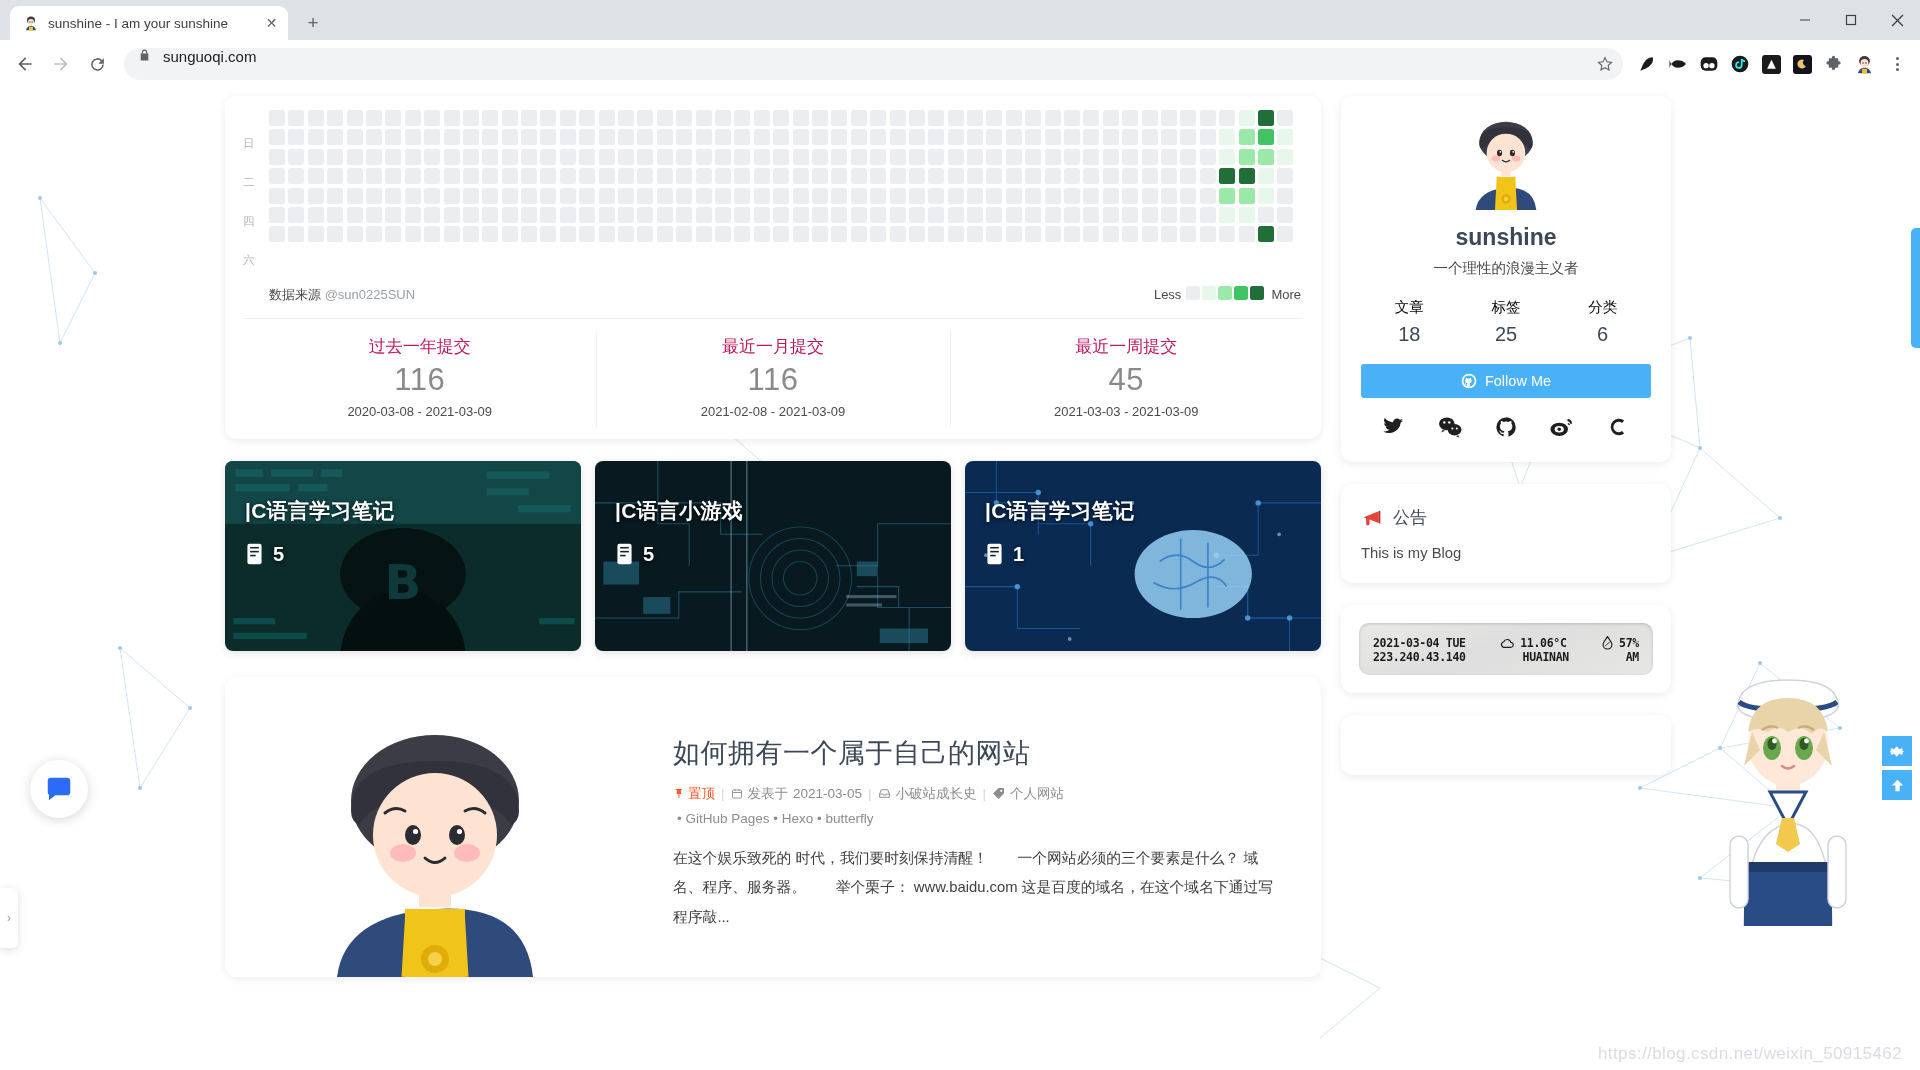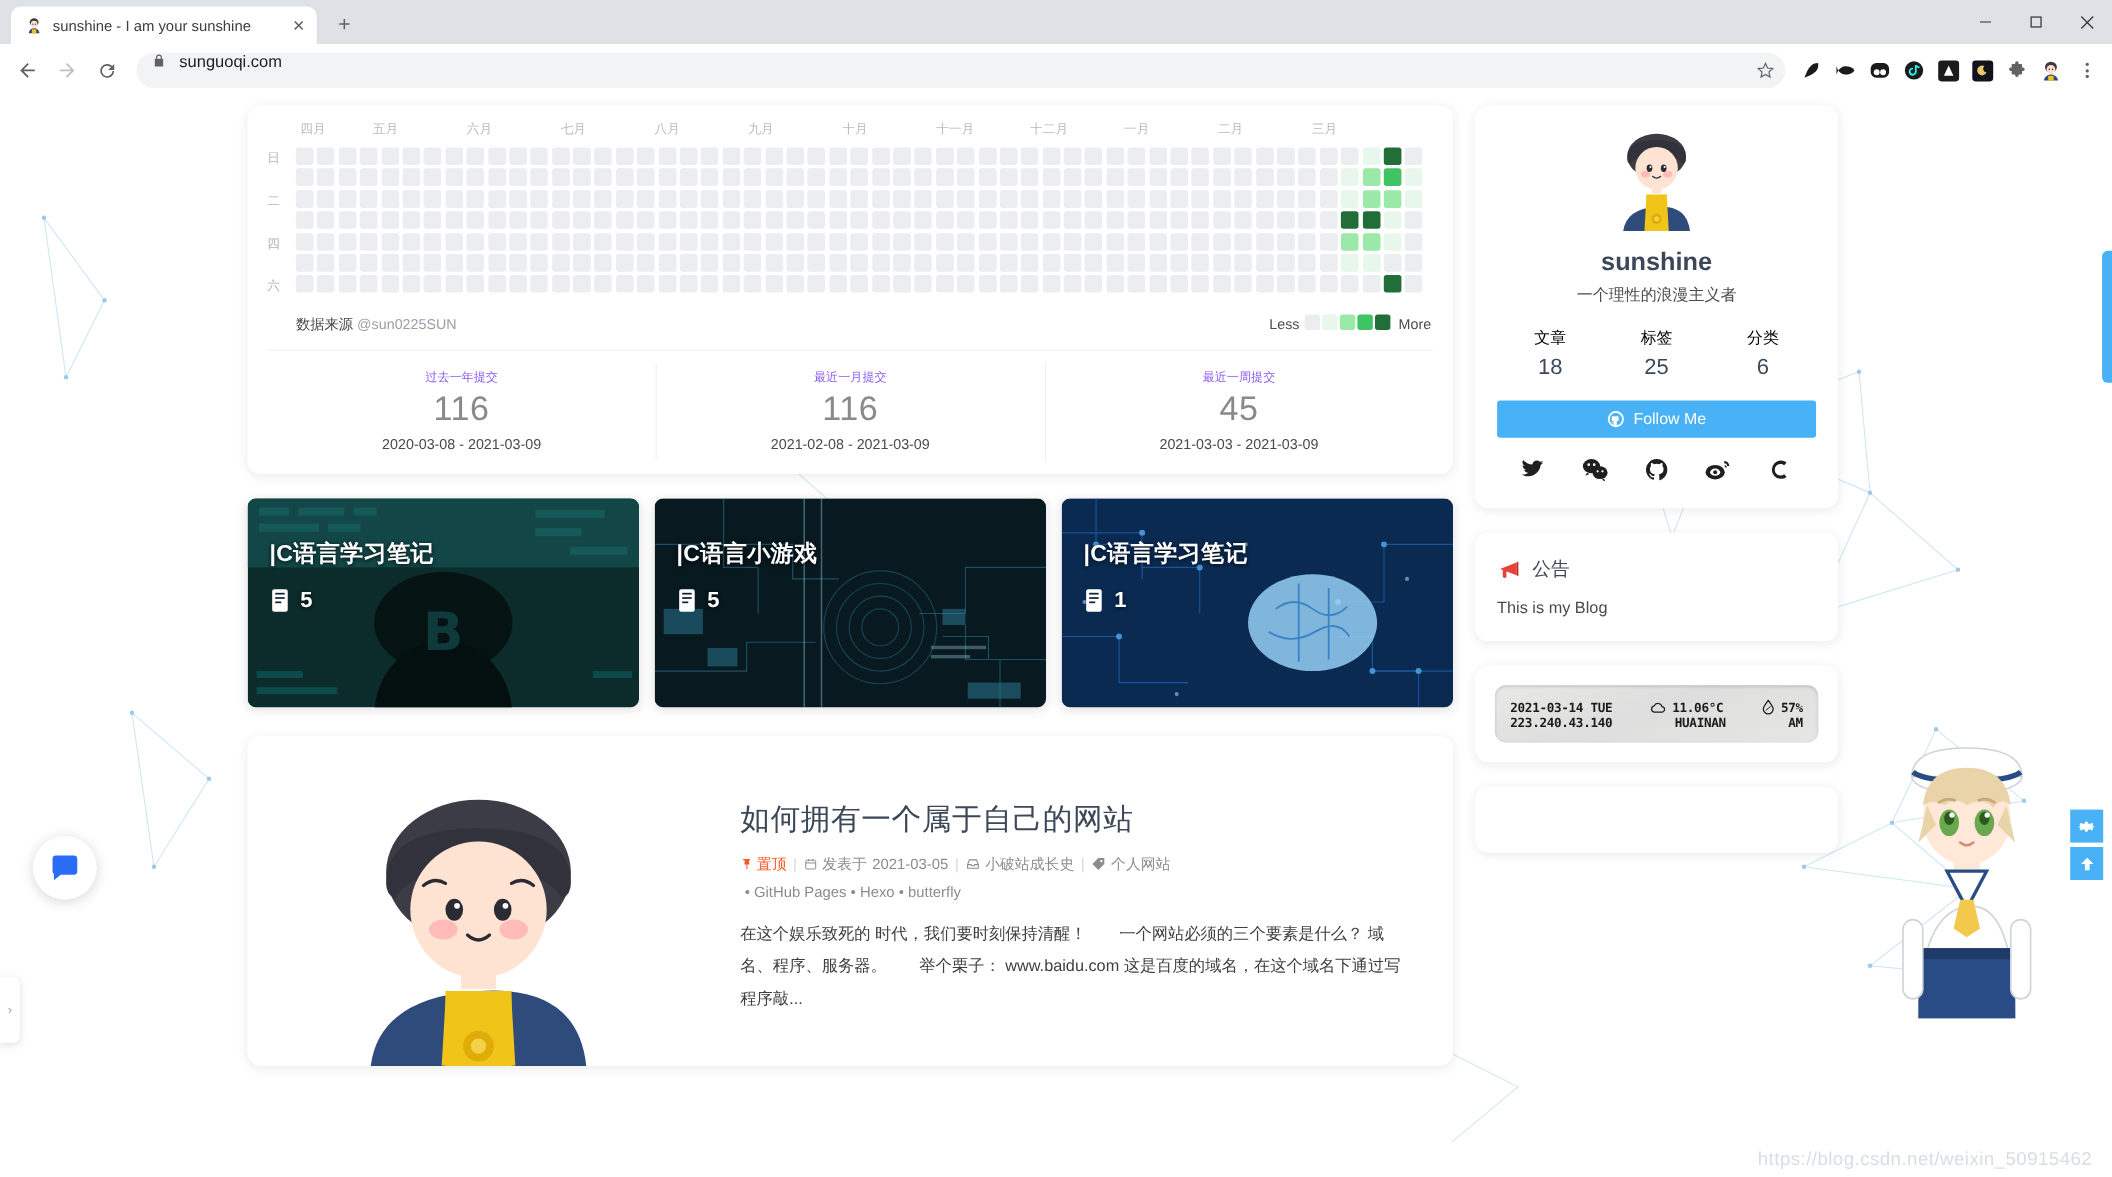--- a/index.html
+++ b/index.html
@@ -154,21 +154,21 @@
     display: flex; border-top: 1px solid #eef0f1;
   }
   .stat {
     flex: 1 1 0; padding: 16px 0 20px; text-align: center;
     position: relative;
   }
   .stat + .stat::before {
     content: ""; position: absolute; left: 0; top: 12px; bottom: 12px;
     width: 1px; background: #eef0f1;
   }
-  .stat-label { font-size: 11px; color: #8b5cf6; }
+  .stat-label { font-size: 17px; color: #be185d; }
   .stat-value { font-size: 31px; color: #8a8a8a; font-weight: 300; margin: 4px 0 6px; letter-spacing: .5px; }
   .stat-range { font-size: 13px; color: #4c4948; }
 
   
   .cat-row { display: flex; gap: 14px; margin-bottom: 26px; }
   .cat {
     flex: 1 1 0; height: 190px; border-radius: 8px;
     position: relative; overflow: hidden;
     box-shadow: 0 2px 10px rgba(0,0,0,.12);
   }
@@ -481,34 +481,20 @@
             <div class="heat-daylabels">
                 <span>日</span>
                 <span></span>
                 <span>二</span>
                 <span></span>
                 <span>四</span>
                 <span></span>
                 <span>六</span>
               </div>
             <div class="heat-main">
-              <div class="heat-months">
-                  <span style="width: 65.96px;">四月</span>
-                  <span style="width: 85.36px;">五月</span>
-                  <span style="width: 85.36px;">六月</span>
-                  <span style="width: 85.36px;">七月</span>
-                  <span style="width: 85.36px;">八月</span>
-                  <span style="width: 85.36px;">九月</span>
-                  <span style="width: 85.36px;">十月</span>
-                  <span style="width: 85.36px;">十一月</span>
-                  <span style="width: 85.36px;">十二月</span>
-                  <span style="width: 85.36px;">一月</span>
-                  <span style="width: 85.36px;">二月</span>
-                  <span style="width: 85.36px;">三月</span>
-                </div>
               <div class="heat-rows">
                   <div class="heat-row">
                     <div class="cell" style="background: rgb(235, 237, 240);"></div>
                     <div class="cell" style="background: rgb(235, 237, 240);"></div>
                     <div class="cell" style="background: rgb(235, 237, 240);"></div>
                     <div class="cell" style="background: rgb(235, 237, 240);"></div>
                     <div class="cell" style="background: rgb(235, 237, 240);"></div>
                     <div class="cell" style="background: rgb(235, 237, 240);"></div>
                     <div class="cell" style="background: rgb(235, 237, 240);"></div>
                     <div class="cell" style="background: rgb(235, 237, 240);"></div>
@@ -1214,21 +1200,21 @@
               <path d="M20 4v14l2 1V3z" fill="#b52e28"></path>
             </svg>
             <span>公告</span>
           </div>
           <div class="notice-text">This is my Blog</div>
         </div>
 
         <div class="card clock-card">
           <div class="lcd">
             <div class="lcd-top">
-              <span>2021-03-14 TUE</span>
+              <span>2021-03-04 TUE</span>
               <span class="grp">
                 <svg width="15" height="12" viewBox="0 0 24 18">
                   <path d="M6 16a4.6 4.6 0 0 1 0-9 6 6 0 0 1 11.3 1A3.8 3.8 0 0 1 17 16z" fill="none" stroke="#1b1b1b" stroke-width="1.8"></path>
                 </svg>
                 <span>11.06°C</span>
               </span>
               <span class="grp">
                 <svg width="13" height="14" viewBox="0 0 20 22">
                   <path d="M10 1C6 7 3 10 3 13.5a7 7 0 0 0 14 0C17 10 14 7 10 1z" fill="none" stroke="#1b1b1b" stroke-width="1.8"></path>
                   <path d="M6.5 15.5l7-6" stroke="#1b1b1b" stroke-width="1.4"></path>

